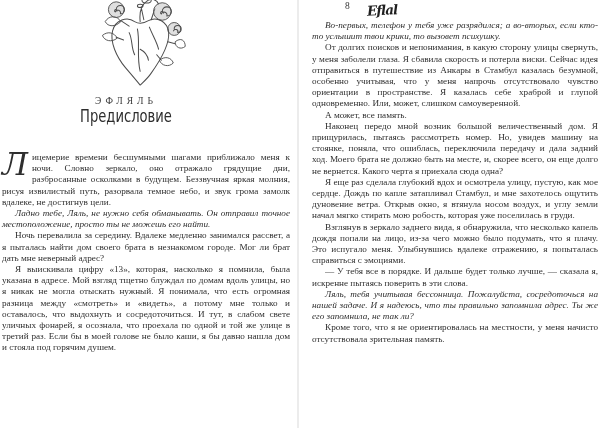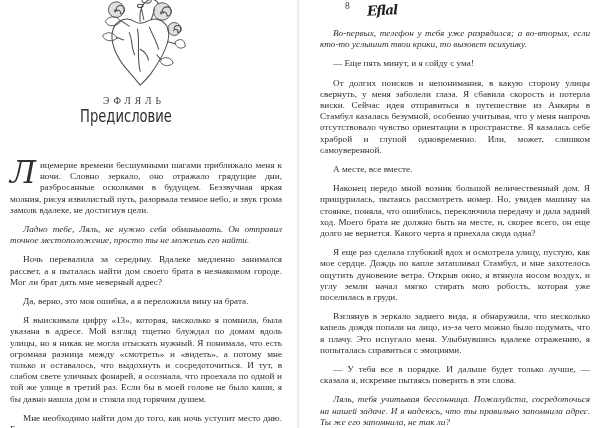--- a/index.html
+++ b/index.html
@@ -30,21 +30,21 @@
   .page-right { left: 300px; width: 300px; }
 
   
   .illustration {
     position: absolute;
     left: 94px; top: -6px;
     width: 96px; height: 92px;
   }
   .chapter-title {
     position: absolute;
-    left: 8px; top: 96px; width: 252px;
+    left: 0; top: 96px; width: 252px;
     text-align: center;
     font-family: "Liberation Serif", serif;
     font-size: 9.5px;
     letter-spacing: 4px;
     color: #3a3a3a;
   }
   .section-title {
     position: absolute;
     left: 0; top: 106px; width: 252px;
     text-align: center;
@@ -84,21 +84,21 @@
     position: absolute;
     font-size: 9.2px;
     line-height: 11.2px;
     text-align: justify;
     color: #2e2e2e;
     hyphens: auto;
   }
   .body-left  { left: 2px;  top: 152px; width: 288px; }
   .body-right { left: 12px; top: 20px;  width: 286px; }
 
-  .para { margin: 8px; text-indent: 13px; }
+  .para { margin: 0; text-indent: 13px; }
   .para.italic { font-style: italic; }
   .para.has-dropcap { text-indent: 0; }
   .dropcap {
     float: left;
     font-family: "DejaVu Serif", serif;
     font-style: italic;
     font-size: 31px;
     line-height: 22px;
     padding: 1px 4px 0 0;
     color: #2e2e2e;
@@ -144,39 +144,36 @@
       </svg>
     </div>
 
     <div class="chapter-title">ЭФЛЯЛЬ</div>
     <div class="section-title">Предисловие</div>
 
     <div class="body-text body-left">
         <p class="para has-dropcap"><span class="dropcap">Л</span>ицемерие времени бесшумными шагами приближало меня к ночи. Словно зеркало, оно отражало грядущие дни, разбросанные осколками в будущем. Беззвучная яркая молния, рисуя извилистый путь, разорвала темное небо, и звук грома замолк вдалеке, не достигнув цели.</p>
         <p class="para italic">Ладно тебе, Ляль, не нужно себя обманывать. Он отправил точное местоположение, просто ты не можешь его найти.</p>
         <p class="para">Ночь перевалила за середину. Вдалеке медленно занимался рассвет, а я пыталась найти дом своего брата в незнакомом городе. Мог ли брат дать мне неверный адрес?</p>
-        <p class="para">Да, верно, это моя ошибка, а я переложила вину на брата.</p>
         <p class="para">Я выискивала цифру «13», которая, насколько я помнила, была указана в адресе. Мой взгляд тщетно блуждал по домам вдоль улицы, но я никак не могла отыскать нужный. Я понимала, что есть огромная разница между «смотреть» и «видеть», а потому мне только и оставалось, что выдохнуть и сосредоточиться. И тут, в слабом свете уличных фонарей, я осознала, что проехала по одной и той же улице в третий раз. Если бы в моей голове не было каши, я бы давно нашла дом и стояла под горячим душем.</p>
-        <p class="para">Мне необходимо найти дом до того, как ночь уступит место дню. Если же этого не случится, я остановлюсь на углу улицы и закричу от бессилия. Интересно, я могла бы позвонить в 112 и сказать: «На помощь»?</p>
       </div>
   </div>
 
   <div class="gutter"></div>
 
   <div class="page page-right">
     <div class="running-head">
       <span class="pageno">8</span>
       <span class="head-logo">Eflal</span>
     </div>
 
     <div class="body-text body-right">
         <p class="para italic">Во-первых, телефон у тебя уже разрядился; а во-вторых, если кто-то услышит твои крики, то вызовет психушку.</p>
-        <p class="para">— Еще пять минут, и я сойду с ума!</p>
         <p class="para">От долгих поисков и непонимания, в какую сторону улицы свернуть, у меня заболели глаза. Я сбавила скорость и потерла виски. Сейчас идея отправиться в путешествие из Анкары в Стамбул казалась безумной, особенно учитывая, что у меня напрочь отсутствовало чувство ориентации в пространстве. Я казалась себе храброй и глупой одновременно. Или, может, слишком самоуверенной.</p>
-        <p class="para">А месте, все вместе.</p>
+        <p class="para">А может, все память.</p>
         <p class="para">Наконец передо мной возник большой величественный дом. Я прищурилась, пытаясь рассмотреть номер. Но, увидев машину на стоянке, поняла, что ошиблась, переключила передачу и дала задний ход. Моего брата не должно быть на месте, и, скорее всего, он еще долго не вернется. Какого черта я приехала сюда одна?</p>
         <p class="para">Я еще раз сделала глубокий вдох и осмотрела улицу, пустую, как мое сердце. Дождь по капле затапливал Стамбул, и мне захотелось ощутить дуновение ветра. Открыв окно, я втянула носом воздух, и углу земли начал мягко стирать мою робость, которая уже поселилась в груди.</p>
         <p class="para">Взглянув в зеркало заднего вида, я обнаружила, что несколько капель дождя попали на лицо, из-за чего можно было подумать, что я плачу. Это испугало меня. Улыбнувшись вдалеке отражению, я попыталась справиться с эмоциями.</p>
         <p class="para">— У тебя все в порядке. И дальше будет только лучше, — сказала я, искренне пытаясь поверить в эти слова.</p>
         <p class="para italic">Ляль, тебя учитывая бессонница. Пожалуйста, сосредоточься на нашей задаче. И я надеюсь, что ты правильно запомнила адрес. Ты же его запомнила, не так ли?</p>
         <p class="para">Кроме того, что я не ориентировалась на местности, у меня начисто отсутствовала зрительная память.</p>
       </div>
   </div>
 
 </div>

